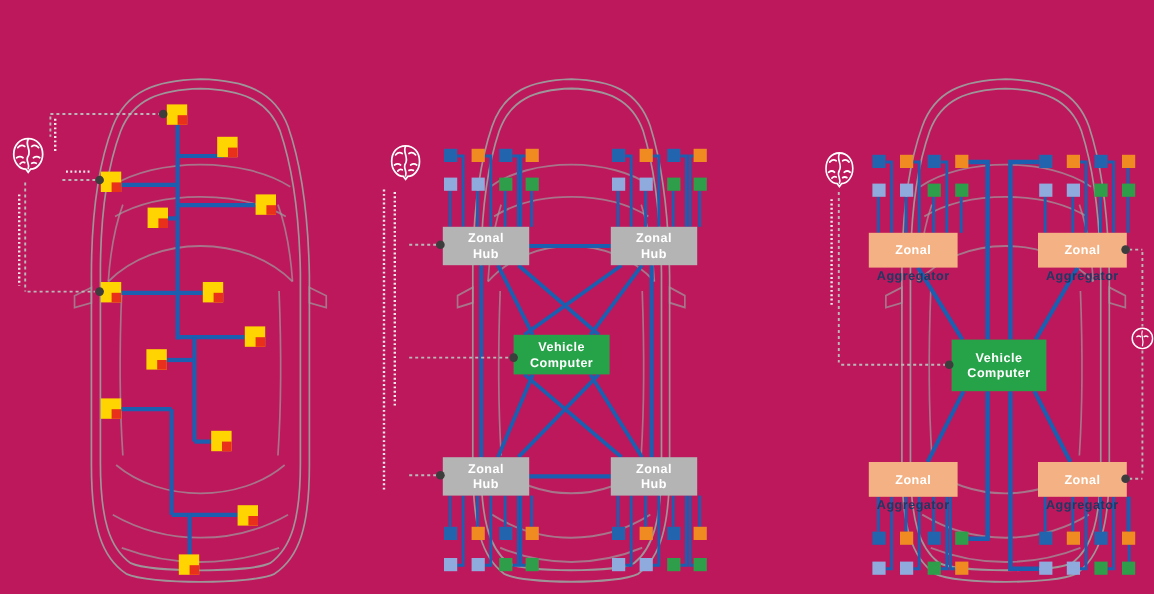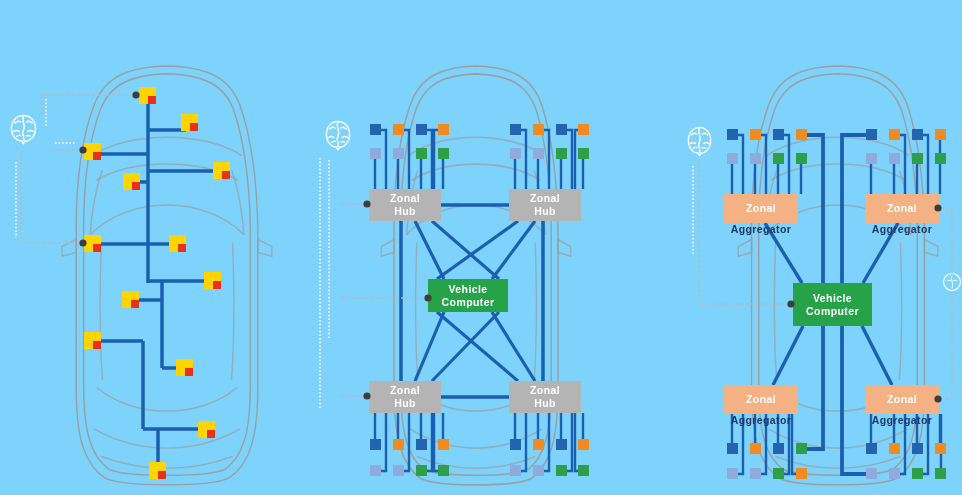--- a/index.html
+++ b/index.html
@@ -1,16 +1,16 @@
 <!DOCTYPE html>
 <html><head>
 <meta charset="utf-8">
 <style>
   html,body{margin:0;padding:0;background:#000;}
-  #stage{position:relative;width:962px;height:495px;background:#7dd3fc;overflow:hidden;
+  #stage{position:relative;width:962px;height:495px;background:#be185d;overflow:hidden;
          font-family:"Liberation Sans", sans-serif;}
   svg{position:absolute;left:0;top:0;}
   svg text{font-family:"Liberation Sans", sans-serif;font-weight:bold;}
 </style>
 </head>
 <body>
 
 <div id="stage">
   <svg id="art" width="962" height="495" viewBox="0 0 962 495">
       <g>

